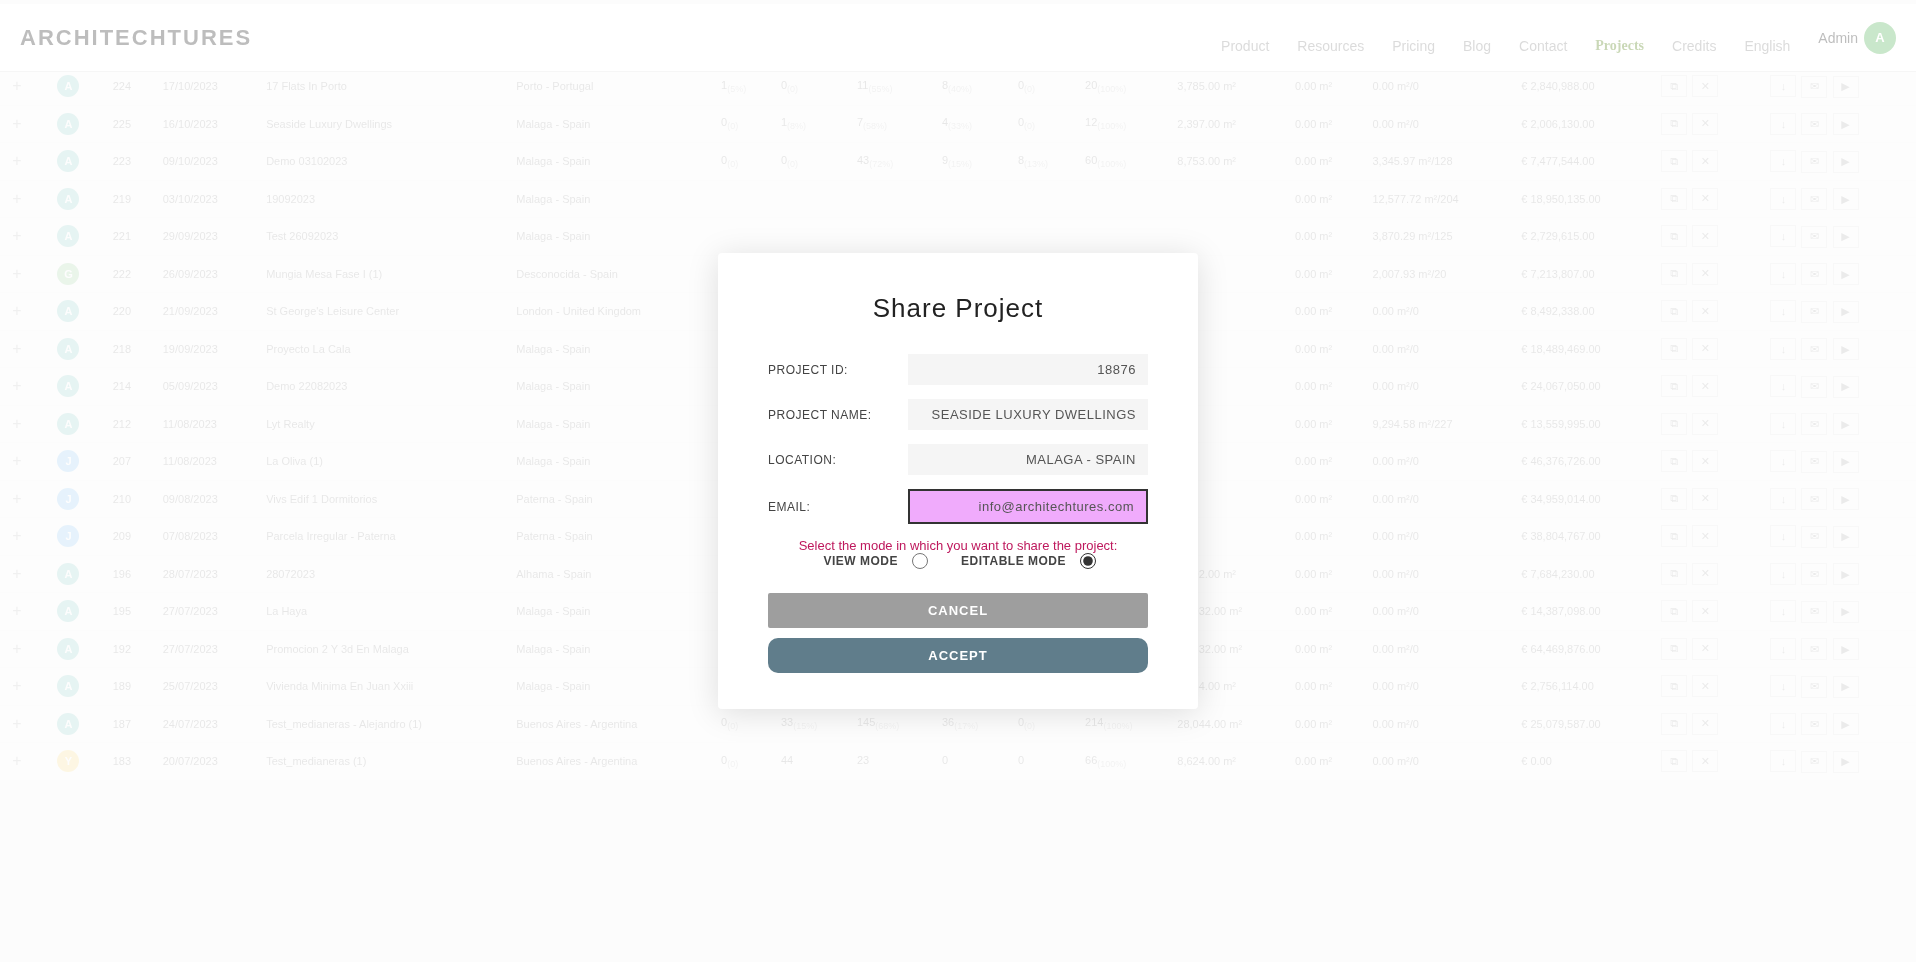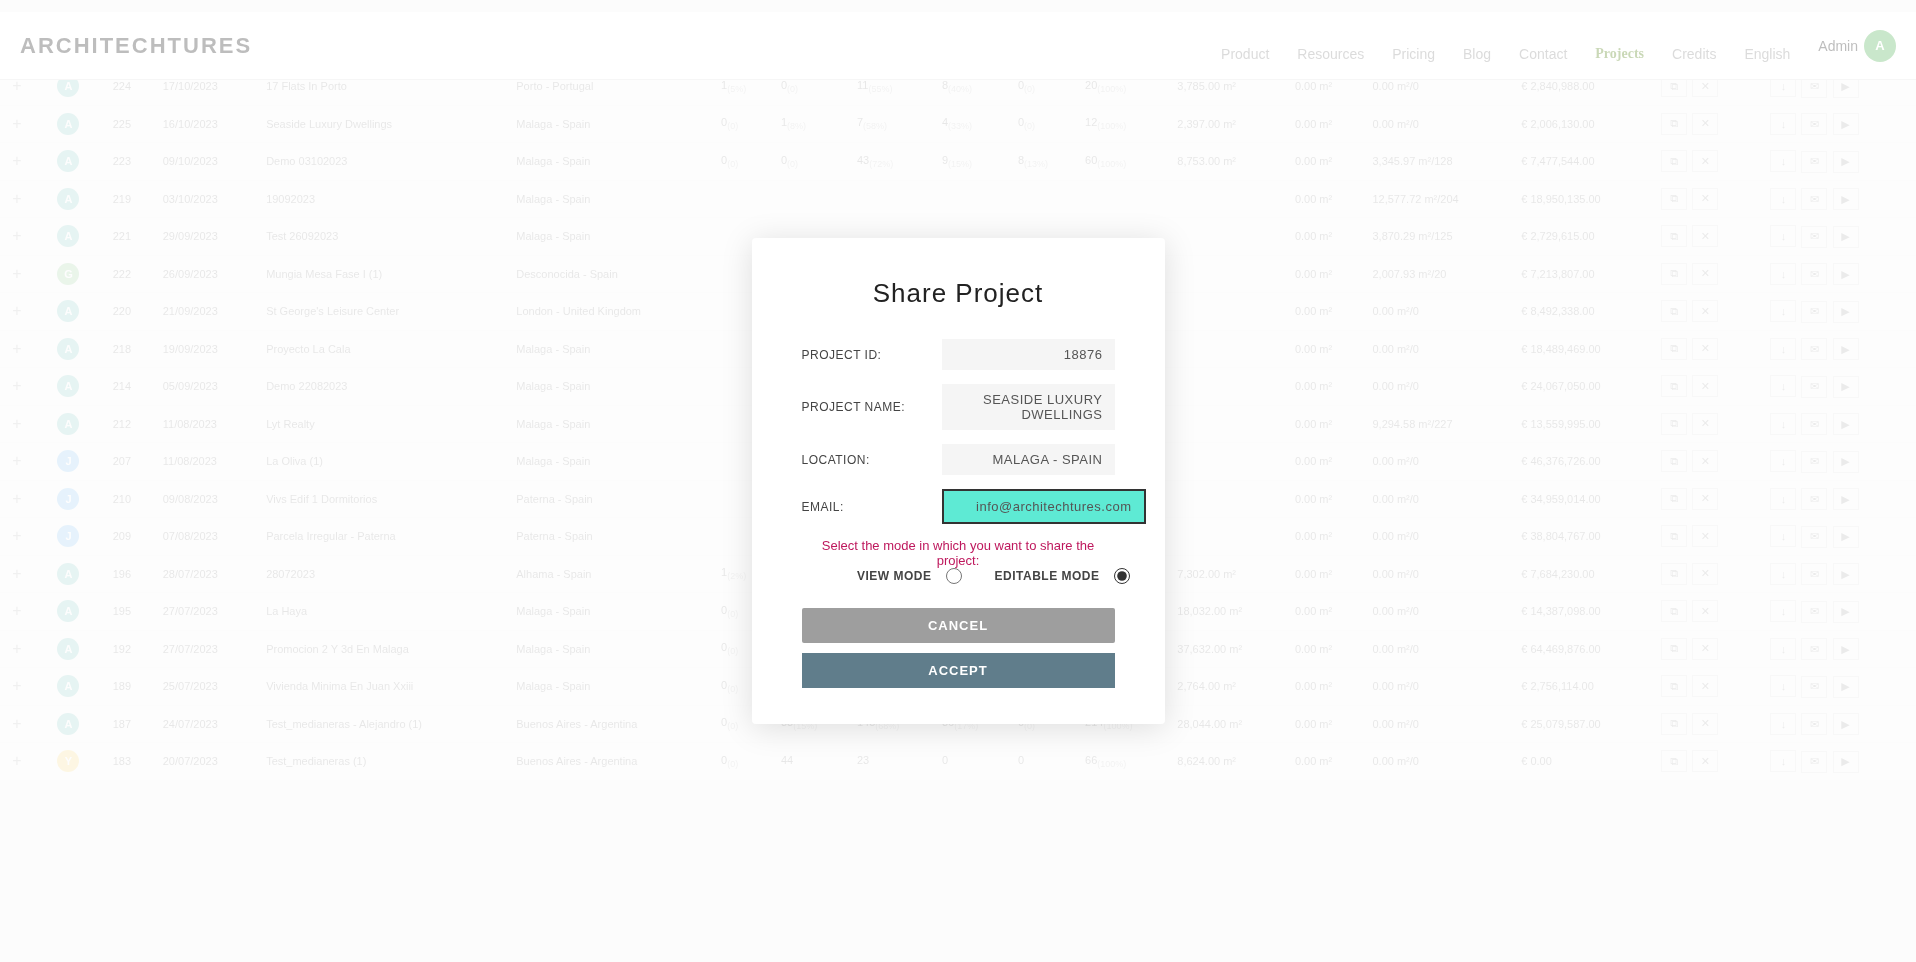--- a/index.html
+++ b/index.html
@@ -1,20 +1,20 @@
 <!DOCTYPE html>
 <html><head>
   <meta charset="utf-8">
   <style>
     * { box-sizing: border-box; margin: 0; padding: 0; }
     body { font-family: 'Arial', sans-serif; background: #f5f5f5; font-size: 12px; color: #333; overflow-x: hidden; }
 
     
     .header {
-      position: fixed; top: 12px; left: 0; right: 0; height: 68px;
+      position: fixed; top: 4px; left: 0; right: 0; height: 68px;
       background: #fff; border-bottom: 1px solid #e0e0e0;
       display: flex; align-items: center; justify-content: space-between;
       padding: 0 20px; z-index: 100;
     }
     .logo { font-size: 22px; font-weight: 700; letter-spacing: 2px; color: #222; text-transform: uppercase; }
     .nav { display: flex; align-items: flex-end; gap: 28px; }
     .nav-item { font-size: 14px; color: #888; cursor: pointer; text-decoration: none; }
     .nav-item.active { color: #222; font-weight: 600; }
     .nav-item.bold { color: #4d7c0f; font-weight: 700; font-family: Liberation Serif, serif; }
     .admin-avatar {
@@ -54,55 +54,55 @@
     .sub-num { font-size: 9px; color: #999; vertical-align: sub; }
     .price { font-weight: 500; }
 
     
     .modal-overlay {
       position: fixed; top: 0; left: 0; right: 0; bottom: 0;
       background: rgba(255,255,255,0.7); z-index: 200;
       display: flex; align-items: center; justify-content: center;
     }
     .modal {
-      background: #fff; border-radius: 4px; width: 413px;
+      background: #fff; border-radius: 4px; width: 480px;
       padding: 40px 50px 36px; box-shadow: 0 4px 32px rgba(0,0,0,0.13);
       position: relative;
     }
     .modal-title {
       text-align: center; font-size: 26px; font-weight: 300;
       color: #222; margin-bottom: 30px; letter-spacing: 1px;
     }
     .modal-field { display: flex; align-items: center; margin-bottom: 14px; }
     .modal-label { width: 140px; font-size: 12px; font-weight: 400; color: #444; flex-shrink: 0; letter-spacing: 0.5px; }
     .modal-value {
       flex: 1; background: #f5f5f5; border: none; padding: 8px 12px;
       font-size: 13px; color: #555; text-align: right; letter-spacing: 0.5px;
     }
     .modal-value.email-field {
-      background: #5eead4; border: 2px solid #333;
+      background: #f0abfc; border: 2px solid #333;
       text-align: right; font-size: 13px; color: #555;
     }
     .modal-select-label {
       text-align: center; font-size: 13px; color: #be185d; 
     }
     .modal-radio-group { display: flex; flex-direction: row; gap: 8px; margin-bottom: 24px; }
     .modal-radio-row { display: flex; align-items: center; justify-content: center; gap: 14px; }
     .modal-radio-text { font-size: 12px; font-weight: 700; color: #444; letter-spacing: 0.5px; width: 130px; text-align: right; }
     .modal-radio-input { width: 16px; height: 16px; cursor: pointer; accent-color: #333; }
     .modal-buttons { display: flex; justify-content: center; gap: 10px; flex-direction: column; }
     .btn-cancel {
       padding: 10px 28px; border: none; background: #9e9e9e;
       color: #fff; font-size: 13px; font-weight: 700; cursor: pointer;
       letter-spacing: 1px; border-radius: 2px;
     }
     .btn-accept {
       padding: 10px 28px; border: none; background: #607d8b;
       color: #fff; font-size: 13px; font-weight: 700; cursor: pointer;
-      letter-spacing: 1px; border-radius: 0;
+      letter-spacing: 1px; border-radius: 10px;
     }
 
     .dimmed { opacity: 0.35; pointer-events: none; }
   </style>
 </head>
 <body>
 
 <header class="header">
   <div class="logo">ARCHITECHTURES</div>
   <nav class="nav">

